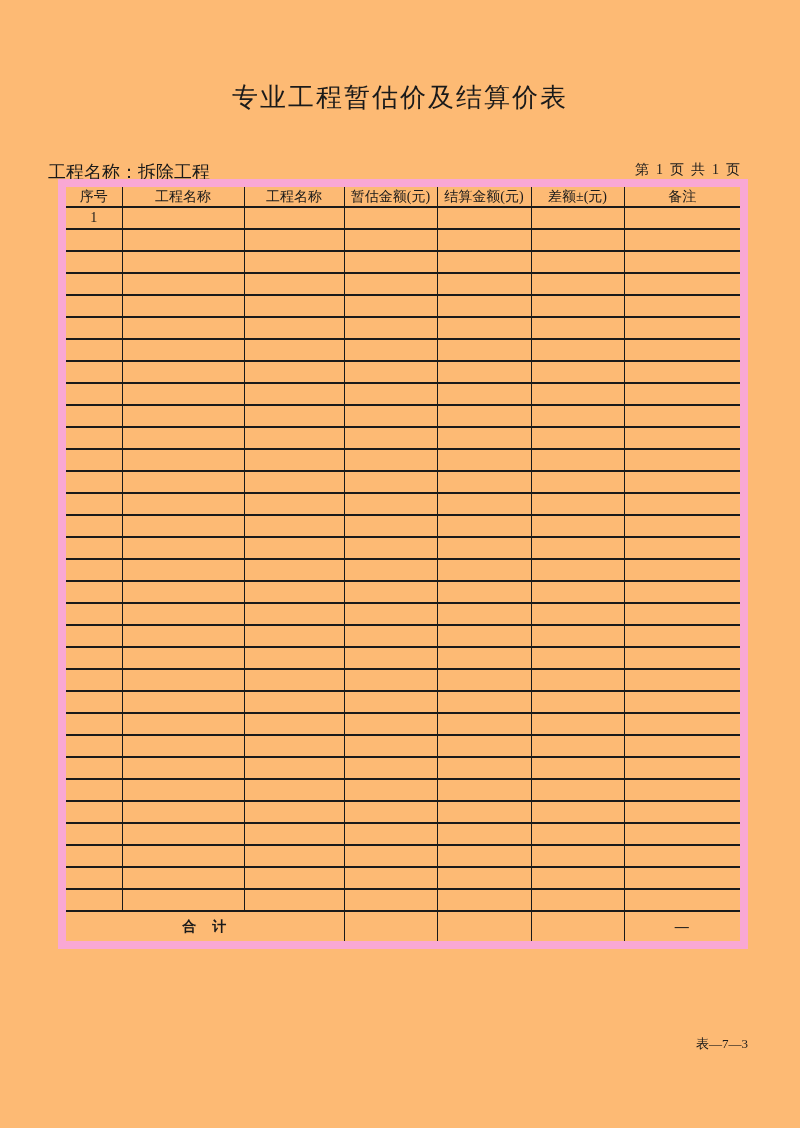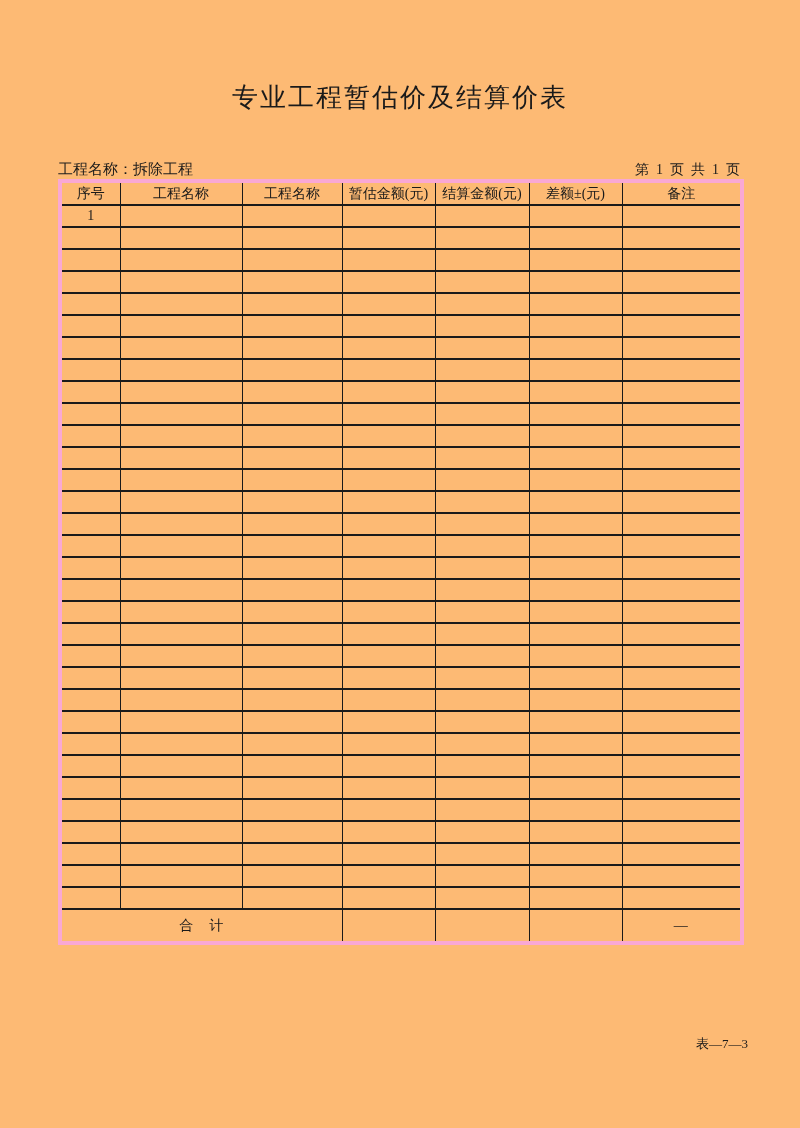--- a/index.html
+++ b/index.html
@@ -23,23 +23,23 @@
     width: 100%;
     text-align: center;
     font-size: 26px;
     font-weight: 500;
     letter-spacing: 2px;
     white-space: nowrap;
   }
 
   .meta-project {
     position: absolute;
-    left: 58px;
+    left: 48px;
     top: 160px;
-    font-size: 15px;
+    font-size: 18px;
     white-space: nowrap;
   }
 
   .meta-section {
     position: absolute;
     left: 305px;
     top: 143px;
     font-size: 14px;
     line-height: 16px;
     white-space: nowrap;
@@ -63,35 +63,35 @@
     font-size: 14px;
   }
   .form-table col.c-seq     { width: 60px; }
   .form-table col.c-name    { width: 122px; }
   .form-table col.c-content { width: 100px; }
   .form-table col.c-est     { width: 93px; }
   .form-table col.c-settle  { width: 94px; }
   .form-table col.c-diff    { width: 93px; }
   .form-table col.c-remark  { width: 120px; }
 
-  .form-table { border: 4px solid #f9a8d4; }
+  .form-table { border: 8px solid #f9a8d4; }
   .form-table th, .form-table td {
     border-top: 2px solid #1a1a1a;
     border-bottom: 2px solid #1a1a1a;
     border-left: 1px solid #1a1a1a;
     border-right: 1px solid #1a1a1a;
     text-align: center;
     vertical-align: middle;
     font-weight: normal;
     padding: 0;
     overflow: hidden;
   }
   .form-table thead th { height: 24px; }
   .form-table tbody td { height: 22px; }
-  .form-table tfoot td { height: 34px; letter-spacing: 1px; }
+  .form-table tfoot td { height: 34px; letter-spacing: 1px; font-weight: bold; }
 
   .doc-note {
     position: absolute;
     left: 58px;
     top: 1002px;
     font-size: 13px;
     white-space: nowrap;
   }
 
   .form-number {

